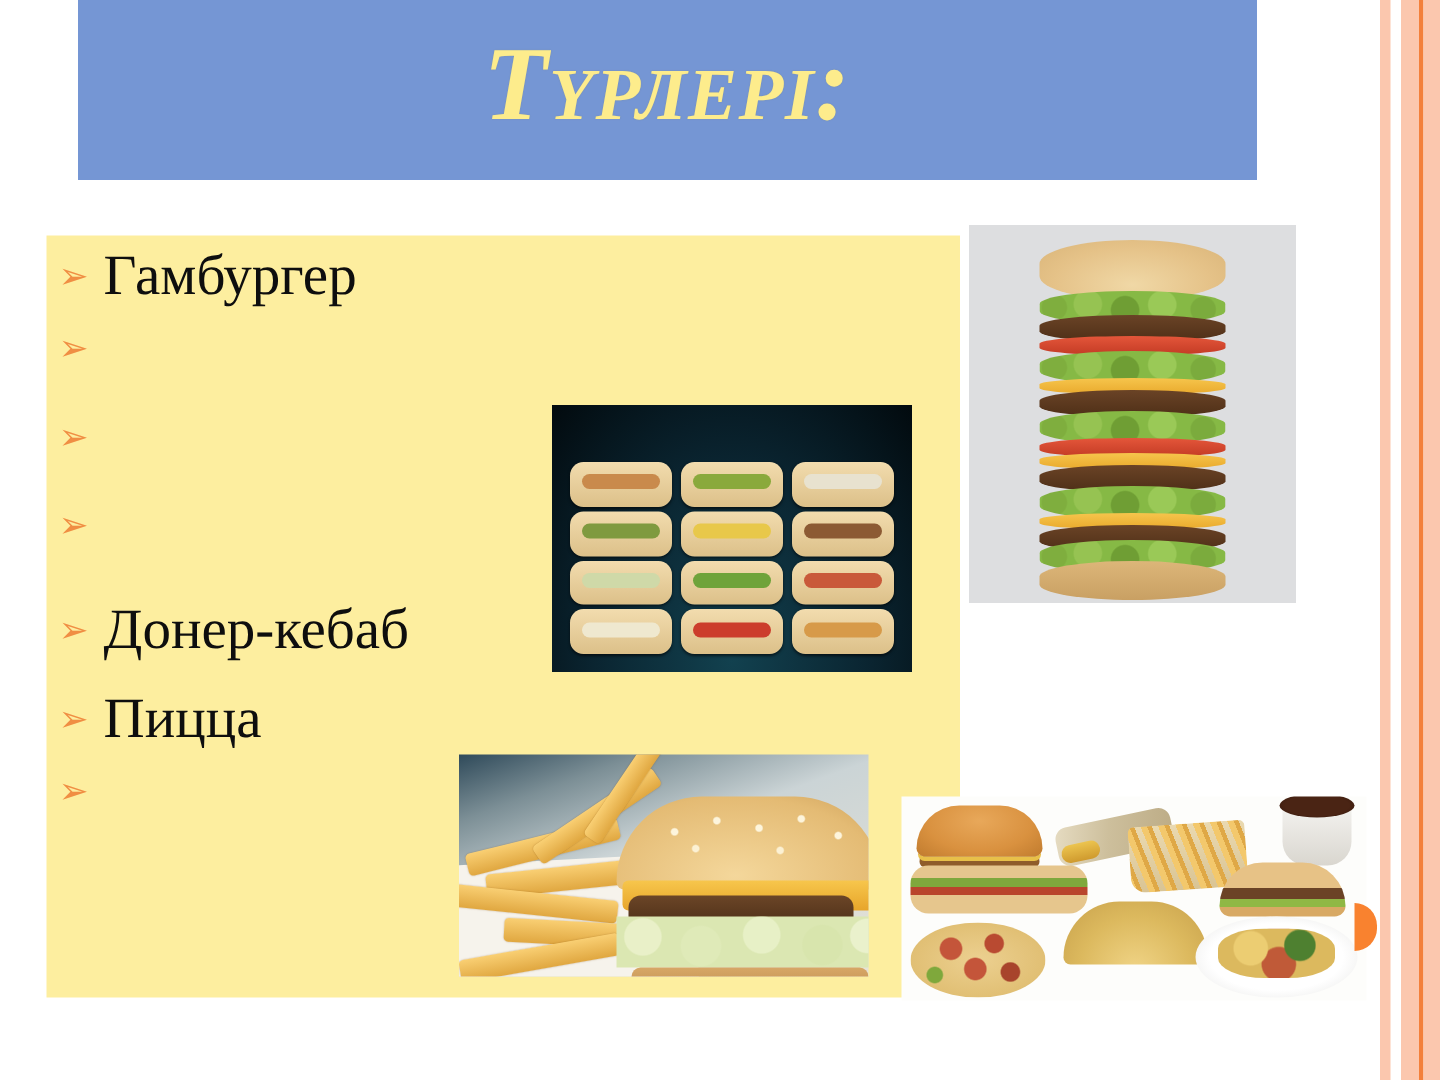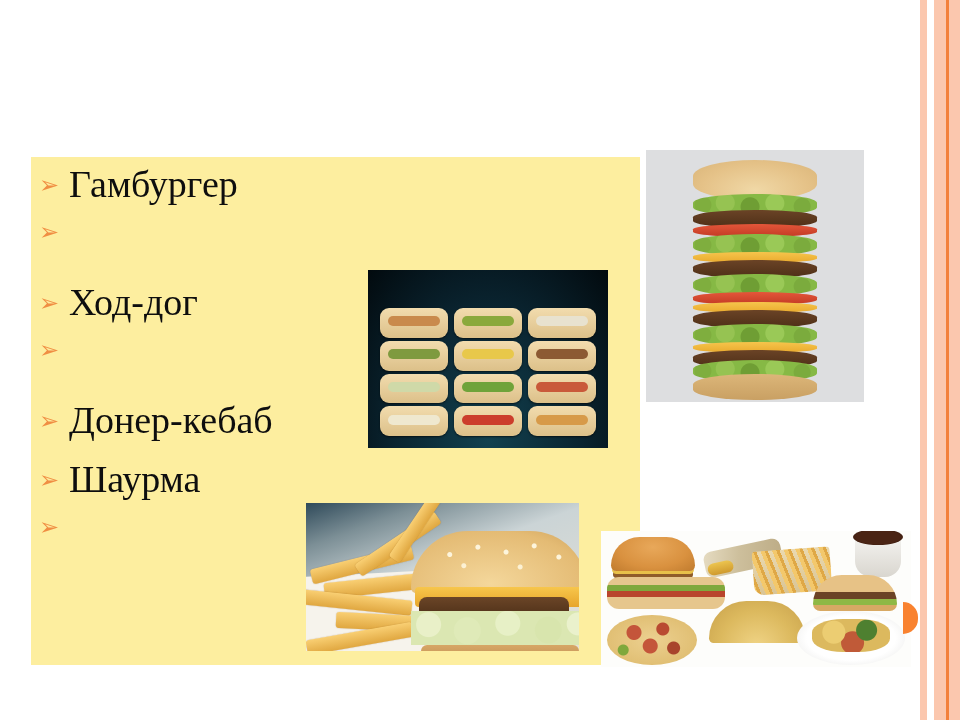--- a/index.html
+++ b/index.html
@@ -310,45 +310,47 @@
       radial-gradient(circle at 70% 34%, #4e8030 0 10px, transparent 11px),
       radial-gradient(circle at 52% 72%, #c05a38 0 11px, transparent 12px),
       #dcb95e;
   }
 </style>
 </head>
 <body>
 
 <div id="slide">
 
+  <div id="title-band">
+    <span id="title-text">Түрлері:</span>
+  </div>
 
   <div id="content-panel"></div>
 
   <ul id="bullet-list">
     <li>
       <span class="bullet-marker">➢</span>
       <span class="bullet-label">Гамбургер</span>
     </li>
     <li>
       <span class="bullet-marker">➢</span>
     </li>
     <li>
       <span class="bullet-marker">➢</span>
-      <span class="bullet-label">Ход-дог</span>
     </li>
     <li>
       <span class="bullet-marker">➢</span>
     </li>
     <li>
       <span class="bullet-marker">➢</span>
       <span class="bullet-label">Донер-кебаб</span>
     </li>
     <li>
       <span class="bullet-marker">➢</span>
-      <span class="bullet-label">Шаурма</span>
+      <span class="bullet-label">Пицца</span>
     </li>
     <li>
       <span class="bullet-marker">➢</span>
     </li>
   </ul>
 
   <div class="picture" id="pic-stacked-burger">
     <div class="stack">
       <div class="layer bun-top" style="top:0px"></div>
       <div class="layer lettuce" style="top:34px"></div>

